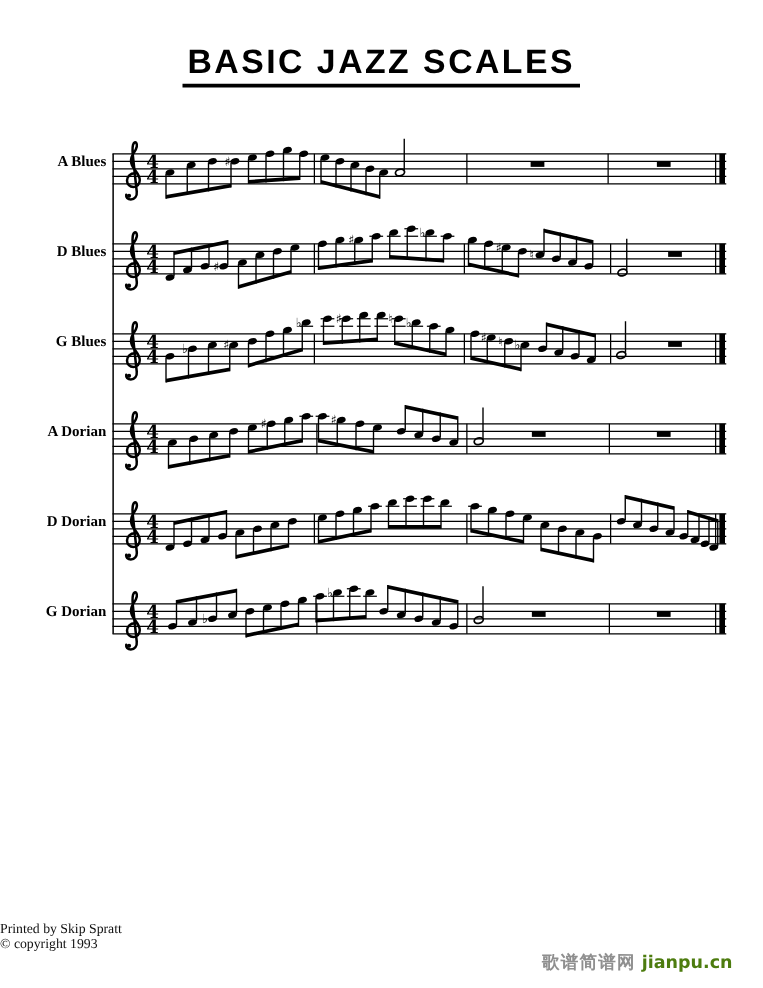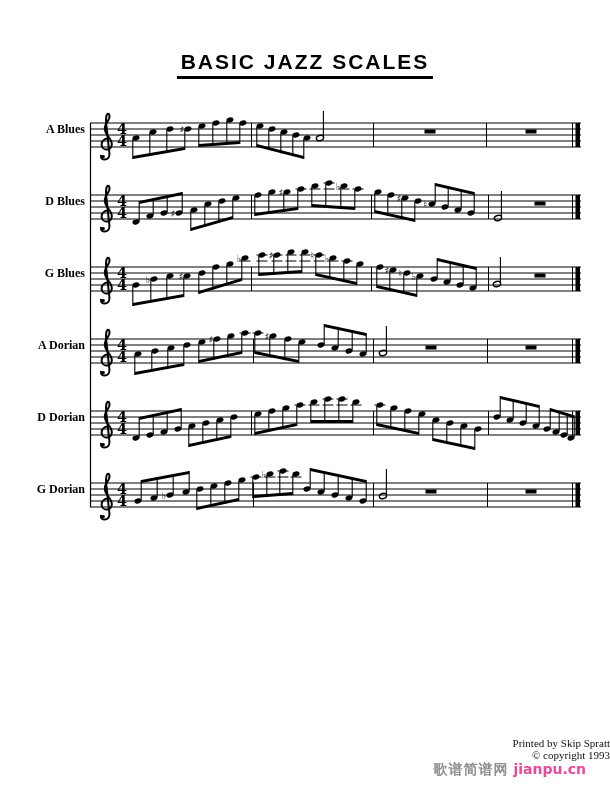--- a/index.html
+++ b/index.html
@@ -2,33 +2,33 @@
 <html><head>
 <meta charset="utf-8">
 <style>
   html,body{margin:0;padding:0;background:#fff;}
   .page{
     position:relative;width:610px;height:790px;background:#ffffff;
     font-family:"Liberation Serif", serif;color:#000;overflow:hidden;
   }
   .title-wrap{position:absolute;top:34px;left:0;width:610px;text-align:center;}
   .title{
-    display:inline-block;margin:16px;
+    display:inline-block;margin:0;
     font-family:"Liberation Sans", sans-serif;font-weight:bold;
-    font-size:21px;letter-spacing:2px;text-transform:uppercase;
+    font-size:27px;letter-spacing:2px;text-transform:uppercase;
     border-bottom:3px solid #000;padding:0 4px 2px 4px;
   }
   .staff-label{
     position:absolute;width:90px;text-align:right;right:525px;
     font-family:"Liberation Serif", serif;font-weight:bold;font-size:12px;
     line-height:16px;height:16px;white-space:nowrap;
   }
   #score{position:absolute;left:0;top:0;}
   .footer{
-    position:absolute;top:737px;left:0;width:610px;text-align:right;
+    position:absolute;top:737px;left:0;width:610px;text-align:left;
     font-family:"Liberation Serif", serif;font-size:11px;line-height:12px;color:#111;
   }
   .watermark{
     position:absolute;top:761px;right:24px;white-space:nowrap;
     font-family:"DejaVu Sans", sans-serif;font-size:14px;font-weight:bold;
   }
   .watermark .wm-name{letter-spacing:1px;}
 </style>
 </head>
 <body>
@@ -596,16 +596,16 @@
   <div class="staff-label" style="top:409px">D Dorian</div>
   <div class="staff-label" style="top:481px">G Dorian</div>
 
   <div class="footer">
     <div>Printed by Skip Spratt</div>
     <div>© copyright 1993</div>
   </div>
 
   <div class="watermark">
     <span class="wm-name" style="color: rgb(143, 143, 143);">歌谱简谱网</span>
-    <span class="wm-url" style="color: #ec4899;">jianpu.cn</span>
+    <span class="wm-url" style="color: #4d7c0f;">jianpu.cn</span>
   </div>
 
 </div>
 
 </body></html>

